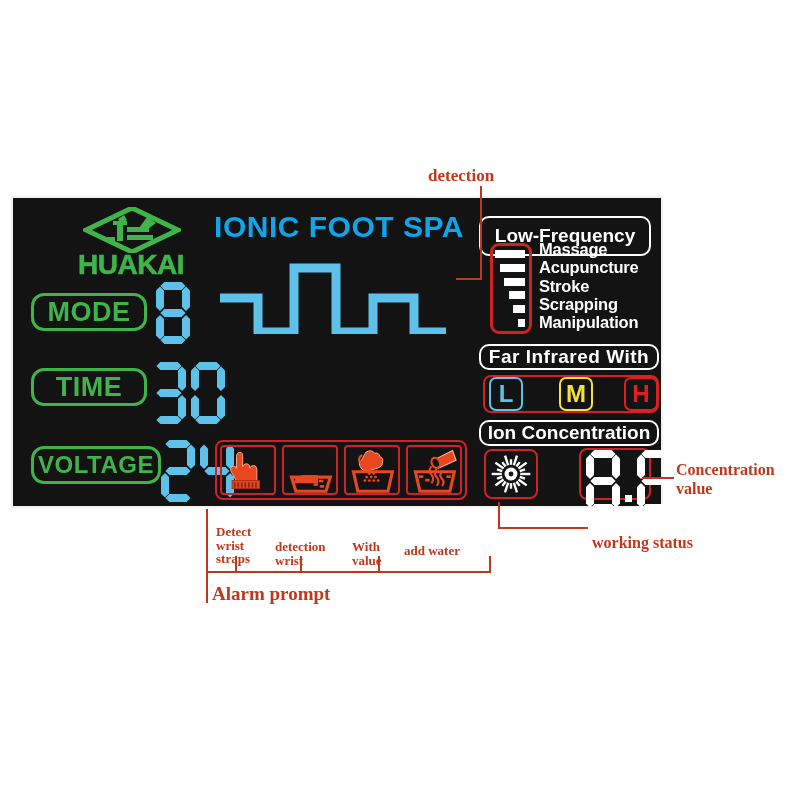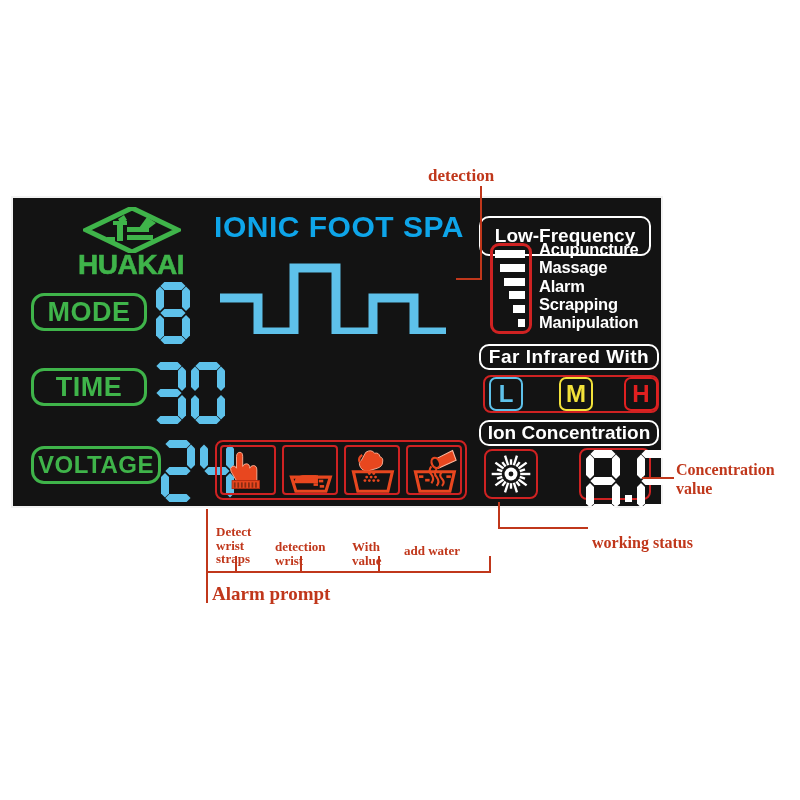--- a/index.html
+++ b/index.html
@@ -225,23 +225,23 @@
     <div class="meter" id="strength-meter">
         <div class="bar" style="width: 30px; top: 4px;"></div>
         <div class="bar" style="width: 25.4px; top: 17.8px;"></div>
         <div class="bar" style="width: 20.8px; top: 31.6px;"></div>
         <div class="bar" style="width: 16.2px; top: 45.4px;"></div>
         <div class="bar" style="width: 11.6px; top: 59.2px;"></div>
         <div class="bar" style="width: 7px; top: 73px;"></div>
       </div>
 
     <div class="modelist" id="mode-list">
+        <div>Massage</div>
         <div>Acupuncture</div>
-        <div>Massage</div>
-        <div>Alarm</div>
+        <div>Stroke</div>
         <div>Scrapping</div>
         <div>Manipulation</div>
       </div>
 
     <div class="wbox box-farir">Far Infrared With</div>
     <div class="lmh-frame"></div>
     <div class="lmh lmh-l">L</div>
     <div class="lmh lmh-m">M</div>
     <div class="lmh lmh-h">H</div>
 

